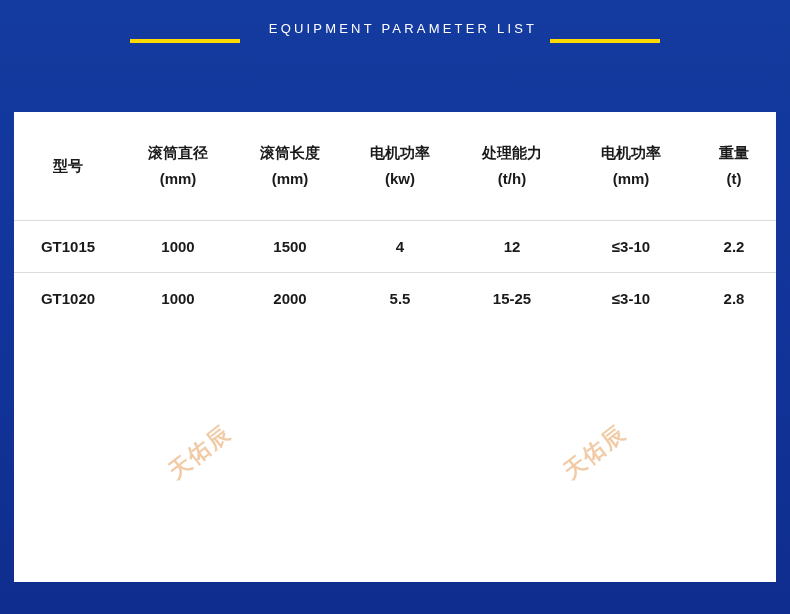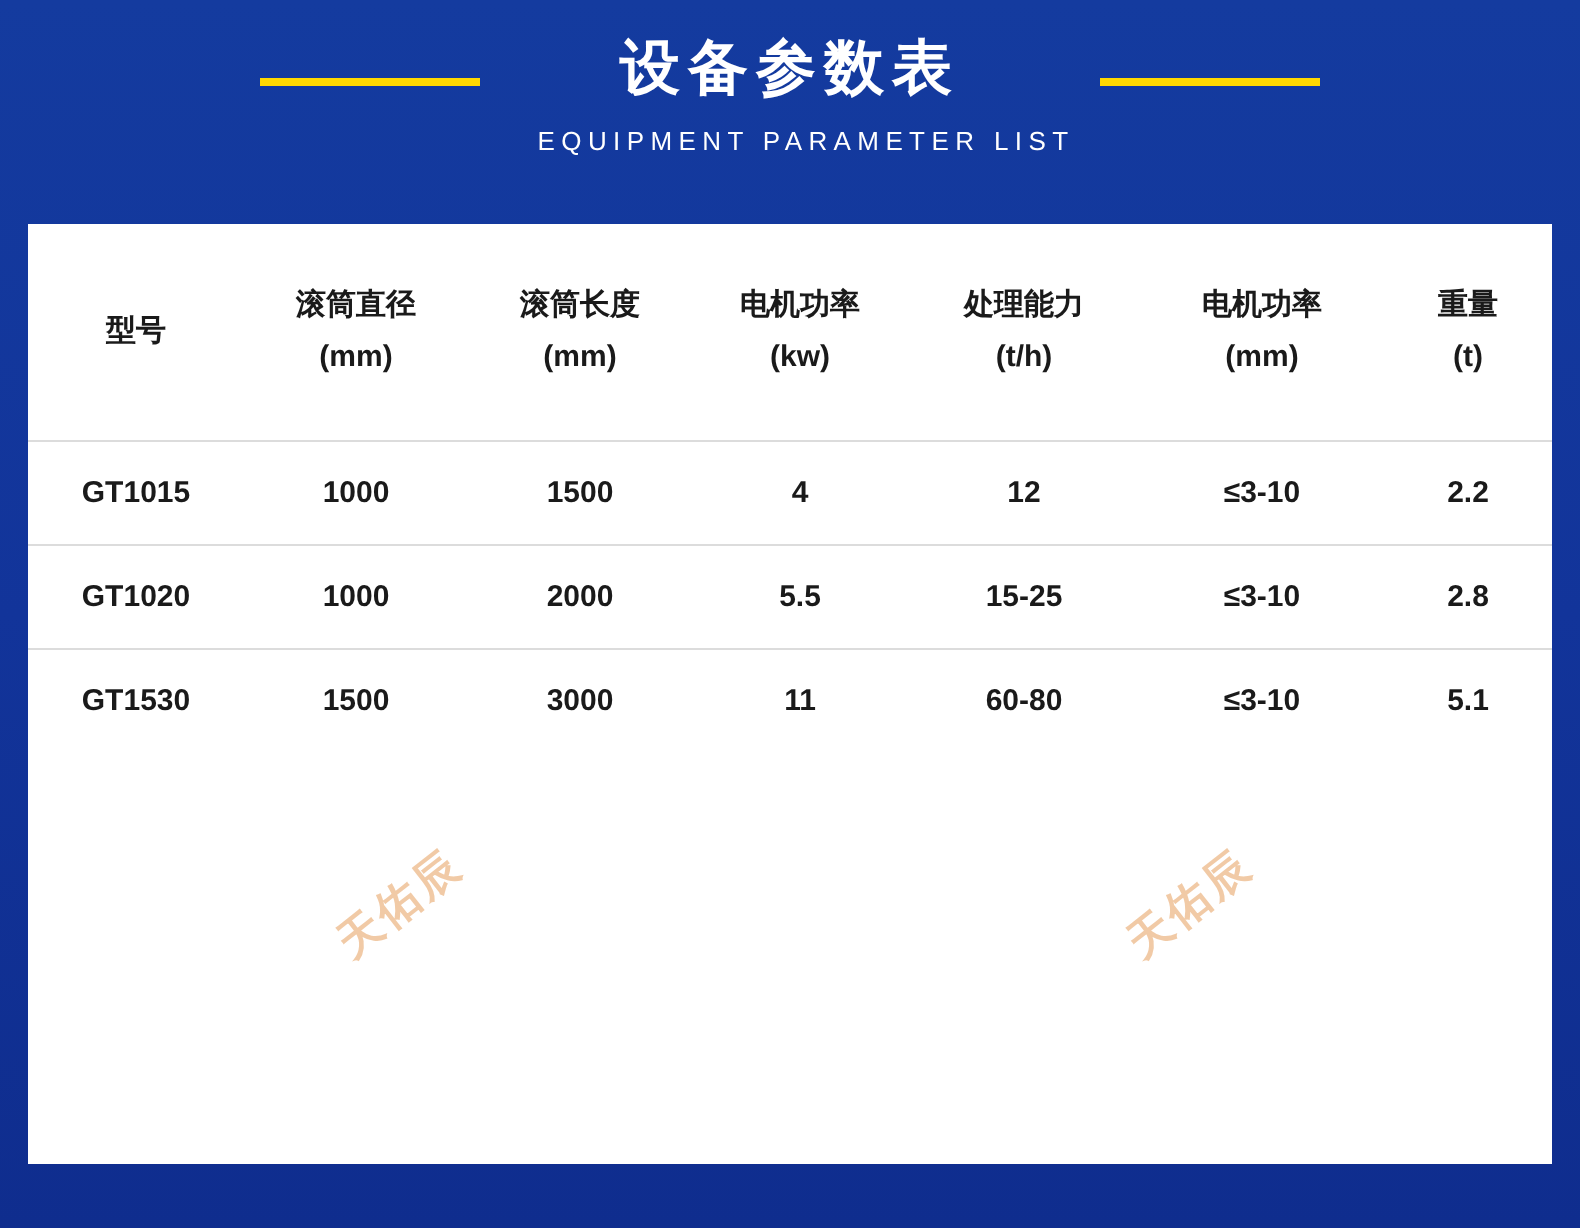--- a/index.html
+++ b/index.html
@@ -120,21 +120,20 @@
   .wm2 { left: 545px; top: 325px; }
 </style>
 </head>
 <body>
 
 <div class="page">
 
   <div class="header">
     <div class="rule left"></div>
     <div class="rule right"></div>
-    <h1 class="title-cn">设备参数表</h1>
     <h2 class="title-en">EQUIPMENT PARAMETER LIST</h2>
   </div>
 
   <div class="card">
     <table class="params">
       <colgroup>
         <col class="c0">
           <col class="c1">
           <col class="c2">
           <col class="c3">
@@ -186,29 +185,20 @@
         </tr>
         <tr>
           <td>GT1020</td>
           <td>1000</td>
           <td>2000</td>
           <td>5.5</td>
           <td>15-25</td>
           <td>≤3-10</td>
           <td>2.8</td>
         </tr>
-        <tr>
-          <td>GT1530</td>
-          <td>1500</td>
-          <td>3000</td>
-          <td>11</td>
-          <td>60-80</td>
-          <td>≤3-10</td>
-          <td>5.1</td>
-        </tr>
       </tbody>
     </table>
 
     <div class="watermark wm1">天佑辰</div>
     <div class="watermark wm2">天佑辰</div>
   </div>
 
 </div>
 
 </body></html>

